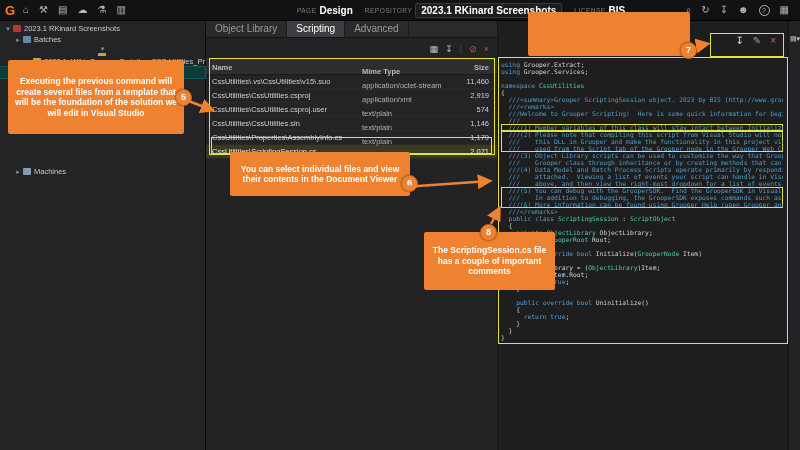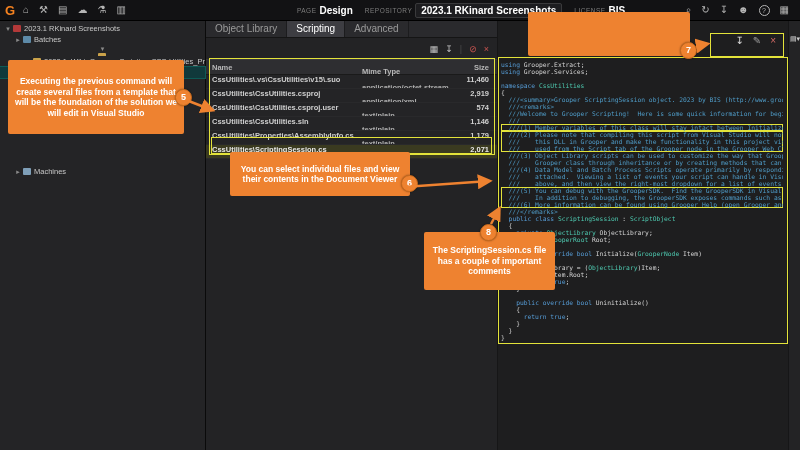--- a/index.html
+++ b/index.html
@@ -36,22 +36,22 @@
     border-right:1px solid #1c1c1e;}
   .tab.active{background:#3d3d42;color:#fff;}
   .toolbar{height:21px;display:flex;align-items:center;justify-content:flex-end;gap:7px;padding-right:8px;}
   .tbi{color:#c0c0c0;font-size:9px;}
   .tbi.red{color:#c75450}.tbi.div{color:#4a4a4a}
   .thead{display:flex;height:14px;background:#2e2e31;border-top:1px solid #3a3a3d;
     border-bottom:1px solid #1a1a1a;align-items:center;font-size:7.5px;color:#b8b8b8;font-weight:bold;}
   .col-name{width:150px;padding-left:6px;white-space:nowrap;overflow:hidden;}
   .col-mime{width:92px;white-space:nowrap;overflow:hidden;margin-top:8px;}
   .col-size{flex:1;text-align:right;padding-right:8px;white-space:nowrap;}
-  .frow{display:flex;height:13px;font-size:7.5px;color:#cfcfcf;
-    border-bottom:1px solid #29292b;background:#242426;font-weight:bold;}
+  .frow{display:flex;height:13px;align-items:center;font-size:7.5px;color:#cfcfcf;
+    border-bottom:1px solid #29292b;background:#242426;}
   .frow .col-mime{color:#b0b0b0}
   .frow.sel{background:#3a3a20;color:#e8e8e8;}
   
   .codepanel{position:absolute;left:498px;top:20px;width:290px;bottom:0;background:#1e1e1f;}
   .cp-toolbar{position:absolute;right:12px;top:15px;display:flex;gap:9px;align-items:center;}
   .cpi{font-size:10px;color:#e0e0e0;}
   .cpi.gray{color:#9a9a9a}.cpi.red{color:#d26a66}
   .code{position:absolute;left:3px;right:5px;top:41px;font-family:"DejaVu Sans Mono",monospace;
     font-size:6.3px;line-height:7px;white-space:pre;overflow:hidden;}
   .cl{height:7px;}

